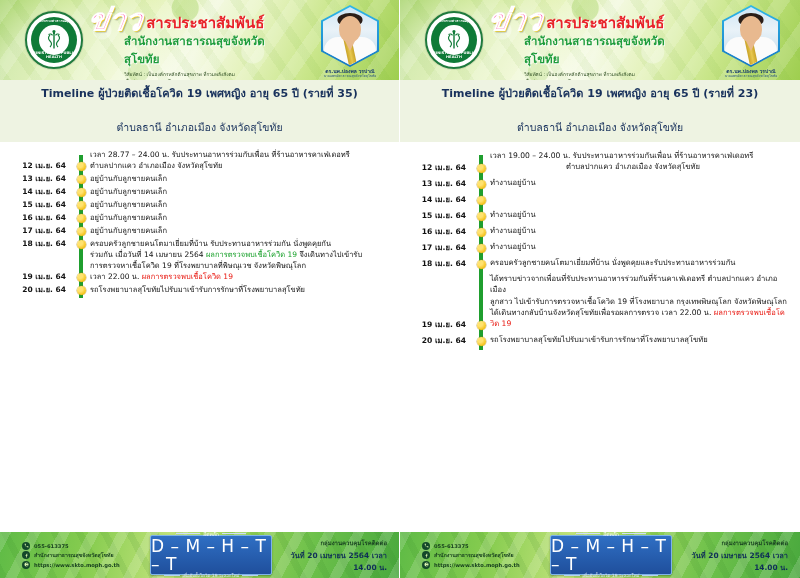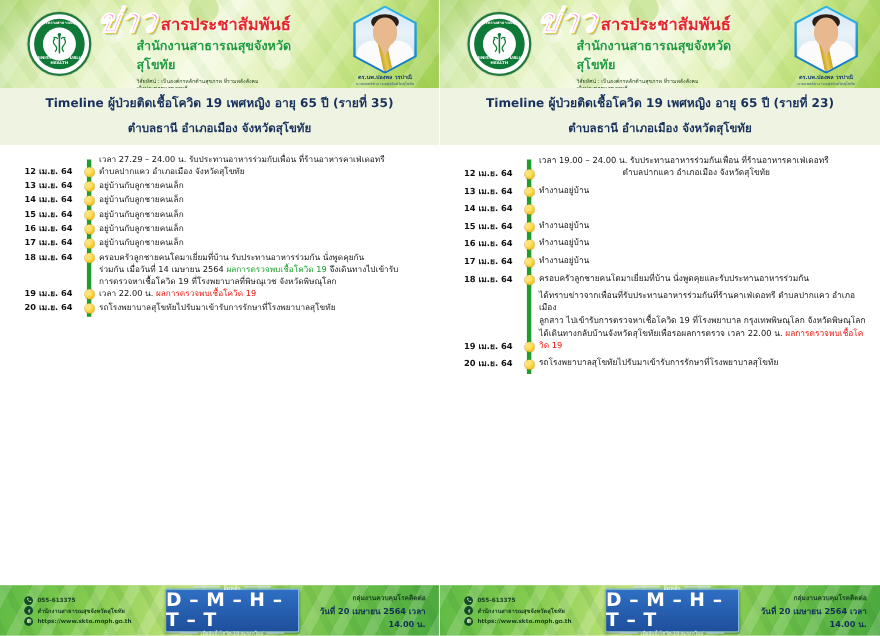--- a/index.html
+++ b/index.html
@@ -140,21 +140,21 @@
   
   .title-block {
     background: #eef3e2;
     padding: 7px 6px 8px 6px;
     text-align: center;
   }
   .title-1 {
     font-size: 11px; font-weight: bold; color: #18315c; line-height: 1.35;
   }
   .title-2 {
-    font-size: 10.5px; font-weight: bold; color: #18315c; line-height: 1.35; margin-top: 8px;
+    font-size: 10.5px; font-weight: normal; color: #18315c; line-height: 1.35; margin-top: 18px;
   }
 
   
   .timeline-area {
     position: relative;
     flex: 1;
     background: #ffffff;
     padding: 8px 6px 0 6px;
   }
   .rail {
@@ -241,21 +241,21 @@
     border: 1px solid #7fb3e8;
     border-radius: 2px;
     display: flex; flex-direction: column; align-items: center; justify-content: center;
     box-shadow: 0 1px 2px rgba(0,0,0,.3);
   }
   .dmhtt .cap {
     font-size: 5px; color: #ffffff; margin-top: -1px; display:flex; align-items:center; gap:3px;
   }
   .dmhtt .cap .ln { display:block; width:24px; height:1px; background:#cfe0f5; }
   .dmhtt .letters {
-    font-size: 17px; font-weight: bold; color: #ffffff; letter-spacing: .5px; line-height: 1.05;
+    font-size: 17px; font-weight: normal; color: #ffffff; letter-spacing: .5px; line-height: 1.05;
   }
   .dmhtt .sub2 {
     font-size: 4.4px; color: #e6f0fb; margin-top: -1px; display:flex; align-items:center; gap:3px;
   }
   .dmhtt .sub2 .ln { display:block; width:16px; height:1px; background:#b9d2ef; }
 
   .foot-right {
     position: relative; z-index: 2;
     flex: 1; text-align: right; padding-right: 12px;
   }
@@ -317,21 +317,21 @@
 
     <div class="timeline-area">
       <div class="rail" style="left: 79px; top: 12.5px; height: 143.844px;"></div>
       <div class="rows">
           <div class="row">
             <div class="date">12 เม.ย. 64</div>
             <div class="dotcell">
               <span class="dot"></span>
             </div>
             <div class="text">
-              <div class="cont-line"><span>เวลา 27.29 – 24.00  น.  รับประทานอาหารร่วมกับเพื่อน ที่ร้านอาหารคาเฟ่เดอทรี</span></div>
+              <div class="cont-line"><span>เวลา 28.77 – 24.00  น.  รับประทานอาหารร่วมกับเพื่อน ที่ร้านอาหารคาเฟ่เดอทรี</span></div>
               <div class="cont-line"><span>ตำบลปากแคว อำเภอเมือง จังหวัดสุโขทัย</span></div>
             </div>
           </div>
           <div class="row">
             <div class="date">13 เม.ย. 64</div>
             <div class="dotcell">
               <span class="dot"></span>
             </div>
             <div class="text">
               <div class="cont-line"><span>อยู่บ้านกับลูกชายคนเล็ก</span></div>

